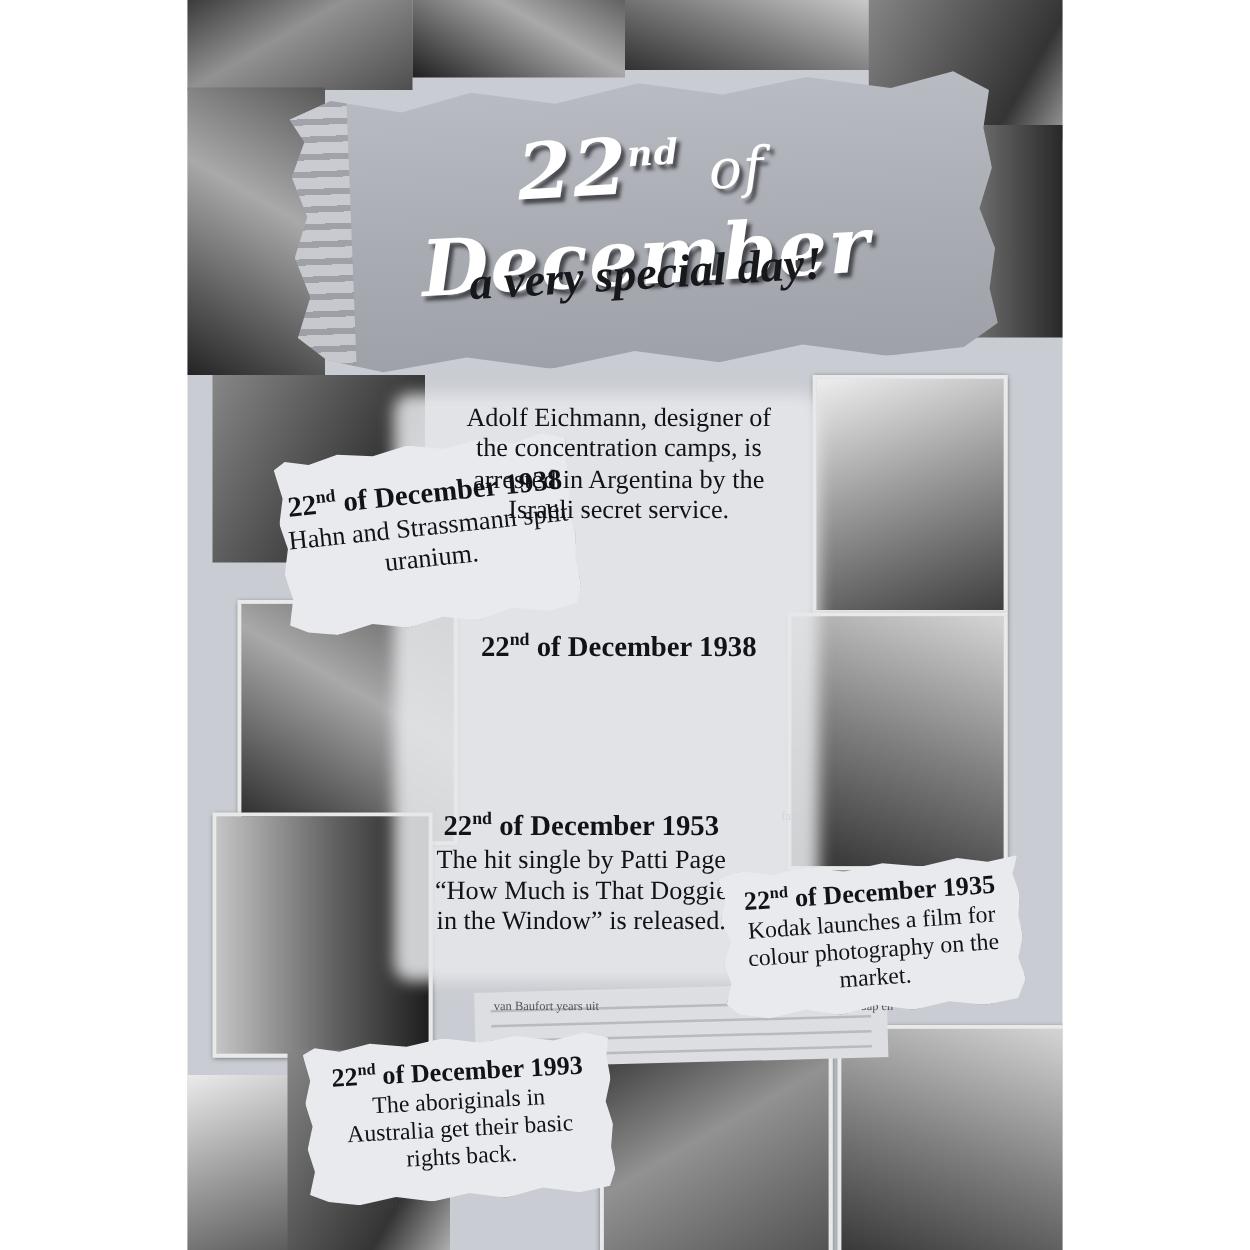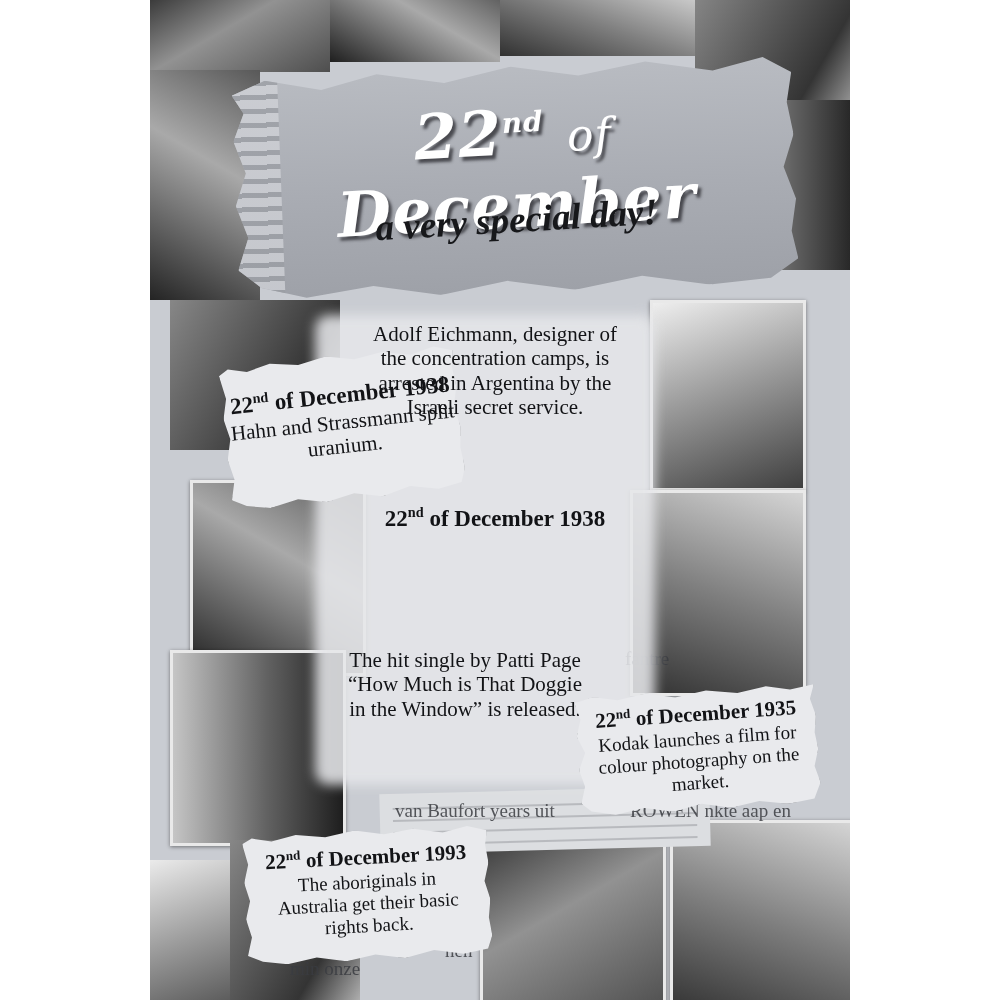--- a/index.html
+++ b/index.html
@@ -55,21 +55,21 @@
     left: 4%;
     width: 92%;
     height: 2px;
     background: #9a9da3;
     opacity: .55;
   }
   .newstext {
     position: absolute;
     color: #3a3c41;
     font-family: "Liberation Serif", serif;
-    font-size: 19px;
+    font-size: 10px;
     white-space: nowrap;
     opacity: .85;
   }
 
   
   .note {
     position: absolute;
     background: #e9eaed;
     color: #1b1c1f;
     box-shadow: 0 2px 6px rgba(0,0,0,.5);
@@ -233,20 +233,24 @@
   </div>
 
   <div class="entry" style="left:190px;top:505px;width:310px;">
     <div class="hd">
       <span>22</span><span class="sup">nd</span>
       <span>of December 1938</span>
     </div>
   </div>
 
   <div class="entry" style="left:170px;top:648px;width:290px;">
+    <div class="hd">
+      <span>22</span><span class="sup">nd</span>
+      <span>of December 1953</span>
+    </div>
     <div class="bd" style="padding:0 24px;">The hit single by Patti Page “How Much is That Doggie in the Window” is released.</div>
   </div>
 
   <div class="note tornB" style="left:428px;top:690px;width:240px;height:120px;transform:rotate(-4deg);">
   </div>
   <div class="entry" style="left:432px;top:702px;width:232px;transform:rotate(-4deg);">
     <div class="hd" style="font-size:21px;">
       <span>22</span><span class="sup">nd</span>
       <span>of December 1935</span>
     </div>

